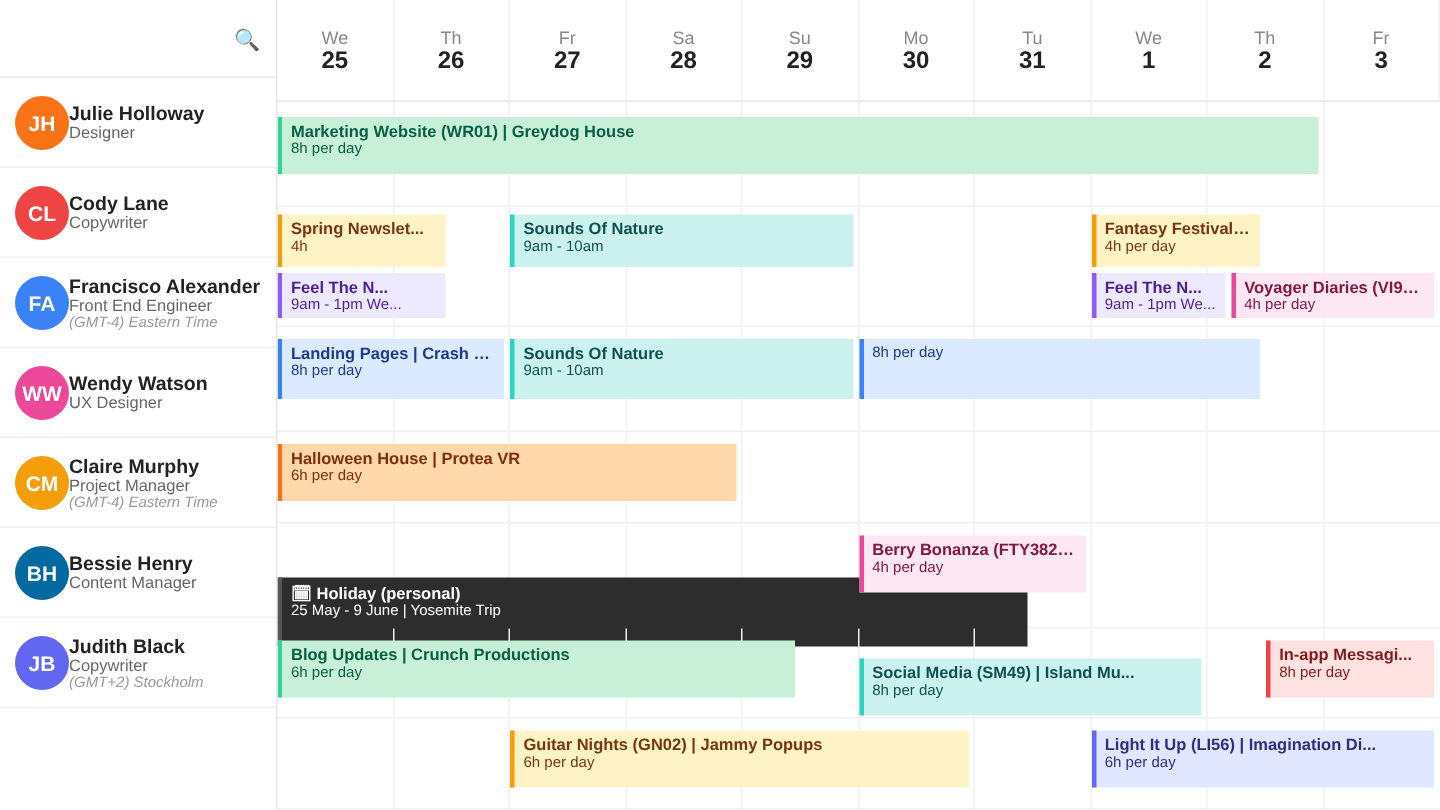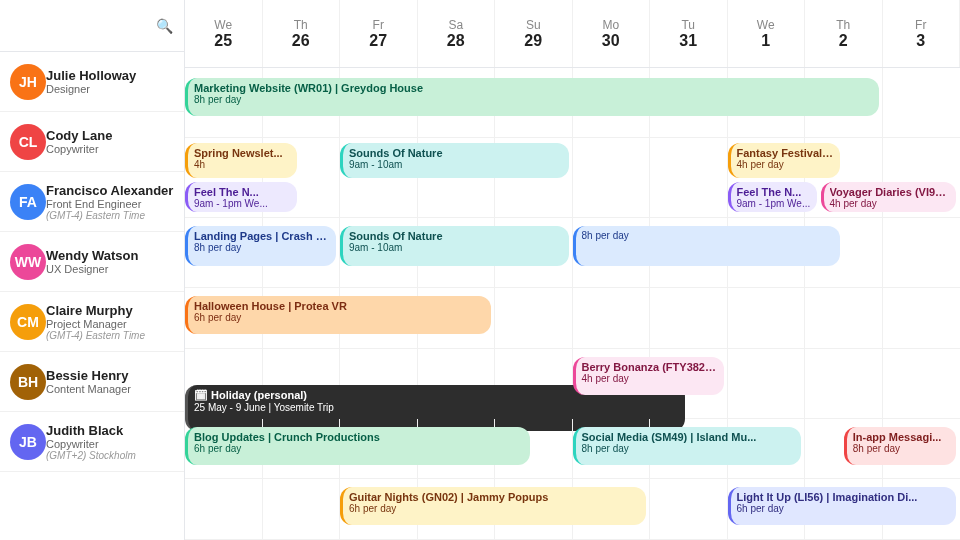--- a/index.html
+++ b/index.html
@@ -25,21 +25,21 @@
     .calendar-header { display: flex; border-bottom: 1px solid #e5e7eb; background: #fff; height: 68px; }
     .day-col-header { flex: 1; display: flex; flex-direction: column; align-items: center; justify-content: center; font-size: 12px; color: #666; border-right: 1px solid #f0f0f0; }
     .day-col-header .day-name { font-size: 12px; color: #888; }
     .day-col-header .day-num { font-size: 16px; font-weight: 600; color: #222; }
 
     .calendar-body { display: flex; flex: 1; overflow: hidden; }
     .row-wrapper { display: flex; flex-direction: column; flex: 1; }
 
     .grid-row { display: flex; flex: 1; border-bottom: 1px solid #f0f0f0; position: relative; min-height: 65px; }
     .grid-row:last-child { border-bottom: none; }
-    .event { position: absolute; border-radius: 12px; padding: 4px 6px; font-size: 11px; overflow: hidden; }
+    .event { position: absolute; border-radius: 0; padding: 4px 6px; font-size: 11px; overflow: hidden; }
     .event-title { font-weight: 600; font-size: 11px; white-space: nowrap; overflow: hidden; text-overflow: ellipsis; }
     .event-sub { font-size: 10px; white-space: nowrap; }
 
     
     .row0 { min-height: 70px; }
     .row1 { min-height: 80px; }
     .row2 { min-height: 70px; }
     .row3 { min-height: 60px; }
     .row4 { min-height: 70px; }
     .row5 { min-height: 60px; }
@@ -102,21 +102,21 @@
   </div>
         <div class="team-member">
     <div class="avatar" style="background:#f59e0b">CM</div>
     <div class="member-info">
       <span class="member-name">Claire Murphy</span>
       <span class="member-role">Project Manager</span>
       <span class="member-tz">(GMT-4) Eastern Time</span>
     </div>
   </div>
         <div class="team-member">
-    <div class="avatar" style="background:#a16207">BH</div>
+    <div class="avatar" style="background:#0369a1">BH</div>
     <div class="member-info">
       <span class="member-name">Bessie Henry</span>
       <span class="member-role">Content Manager</span>
 
     </div>
   </div>
         <div class="team-member">
     <div class="avatar" style="background:#6366f1">JB</div>
     <div class="member-info">
       <span class="member-name">Judith Black</span>
@@ -291,21 +291,21 @@
             <div style="position: absolute; top: 0px; bottom: 0px; left: 40%; width: 10%; border-right: 1px solid rgb(240, 240, 240);"></div>
             <div style="position: absolute; top: 0px; bottom: 0px; left: 50%; width: 10%; border-right: 1px solid rgb(240, 240, 240);"></div>
             <div style="position: absolute; top: 0px; bottom: 0px; left: 60%; width: 10%; border-right: 1px solid rgb(240, 240, 240);"></div>
             <div style="position: absolute; top: 0px; bottom: 0px; left: 70%; width: 10%; border-right: 1px solid rgb(240, 240, 240);"></div>
             <div style="position: absolute; top: 0px; bottom: 0px; left: 80%; width: 10%; border-right: 1px solid rgb(240, 240, 240);"></div>
             <div style="position: absolute; top: 0px; bottom: 0px; left: 90%; width: 10%; border-right: none;"></div>
             <div class="event green-light" style="left: 0%; width: 44.5%; top: 8px; height: 38px;">
               <div class="event-title">Blog Updates | Crunch Productions</div>
               <div class="event-sub">6h per day</div>
             </div>
-            <div class="event teal-light" style="left: 50%; width: 29.5%; top: 8px; height: 38px;">
+            <div class="event teal-light" style="left: 50%; width: 29.5%; top: 20px; height: 38px;">
               <div class="event-title">Social Media (SM49) | Island Mu...</div>
               <div class="event-sub">8h per day</div>
             </div>
             <div class="event red-light" style="left: 85%; width: 14.5%; top: 8px; height: 38px;">
               <div class="event-title">In-app Messagi...</div>
               <div class="event-sub">8h per day</div>
             </div>
           </div>
           <div class="grid-row row6" style="position: relative; flex: 1 1 0%; border-bottom: 1px solid rgb(240, 240, 240);">
             <div style="position: absolute; top: 0px; bottom: 0px; left: 0%; width: 10%; border-right: 1px solid rgb(240, 240, 240);"></div>

